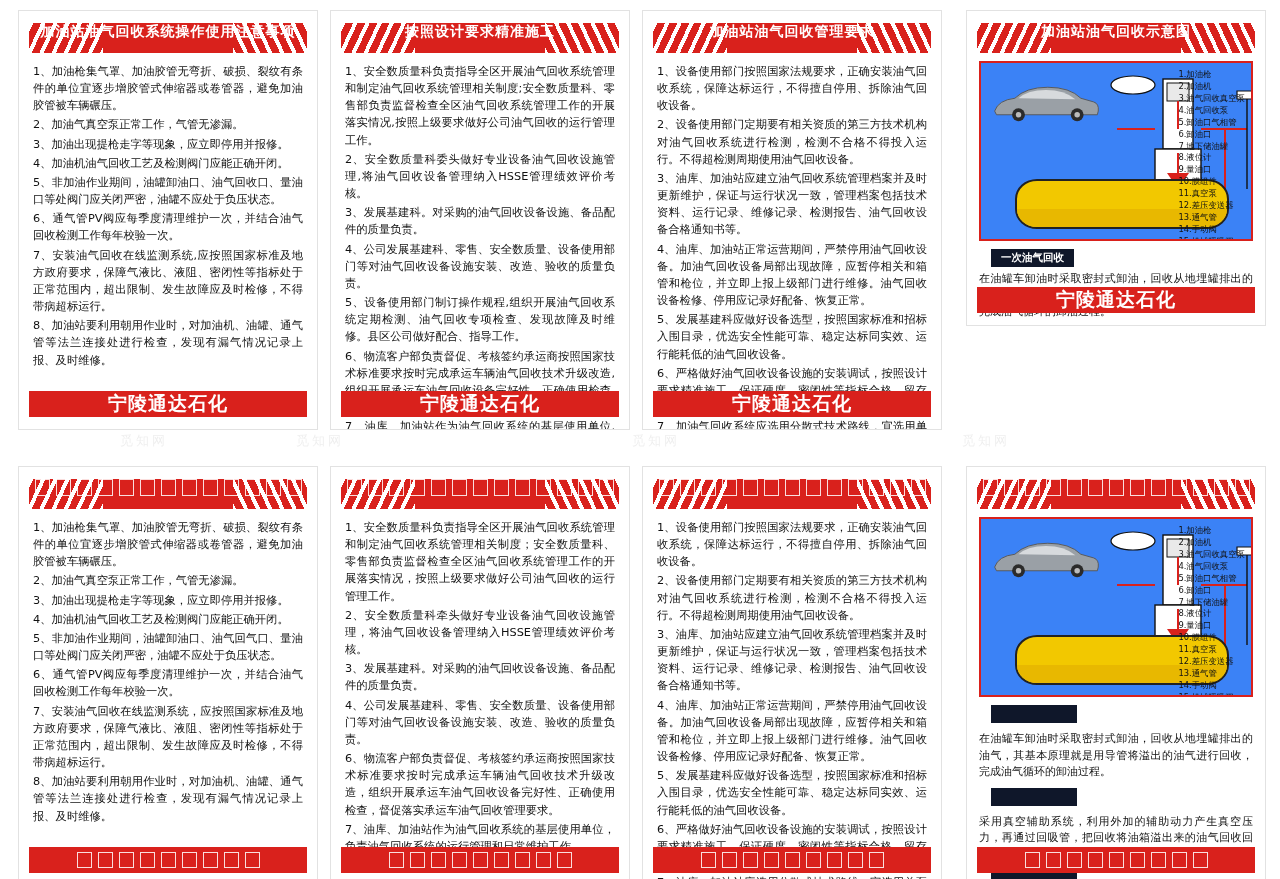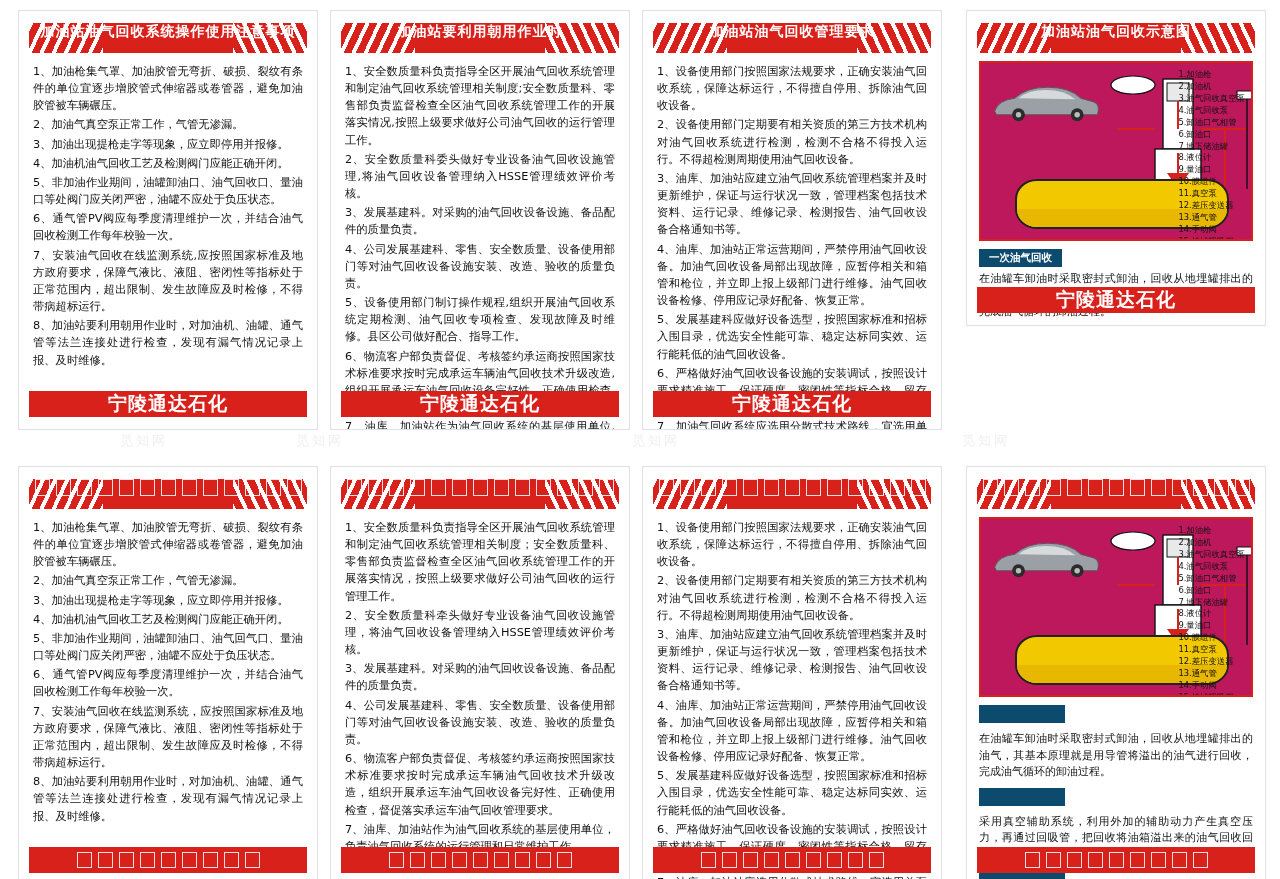--- a/index.html
+++ b/index.html
@@ -45,41 +45,41 @@
   .ftr{
     position:absolute;left:10px;right:10px;bottom:12px;height:26px;
     background:#d9211c;display:flex;align-items:center;justify-content:center;
   }
   .ftr-title{color:#fff;font-size:19px;font-weight:bold;letter-spacing:1px;}
   .ftr-blank{display:flex;gap:6px;}
   .ftr-blank i{display:block;width:13px;height:14px;border:1px solid rgba(255,255,255,.85);}
   
   .diagram-wrap{padding:8px 12px 0 12px;}
   .dia-box{
-    border:2px solid #d9211c;background:#be185d;position:relative;
+    border:2px solid #d9211c;background:#3b82f6;position:relative;
     height:176px;overflow:hidden;padding-left:7px;
   }
   .dia-legend{
     position:absolute;right:6px;top:6px;font-size:8.4px;line-height:1.42;color:#111;
     font-family:"DejaVu Sans",sans-serif;text-align:left;
   }
   .dia-legend div{white-space:nowrap;}
   .car{
     position:absolute;left:10px;top:16px;width:110px;height:44px;
   }
   .tank{
     position:absolute;left:34px;bottom:10px;width:210px;height:46px;
     border-radius:22px/20px;background:#f2c800;border:2px solid #222;overflow:hidden;
   }
   .tank:after{
     content:"";position:absolute;left:0;right:0;bottom:0;height:18px;background:#e8b800;
   }
   .sec-title{
-    display:inline-block;background:#0c4a6e;color:#fff;font-size:10.5px;font-weight:bold;
-    padding:2px 10px;margin:8px 0 3px 0;
+    display:inline-block;background:#0f172a;color:#fff;font-size:10.5px;font-weight:bold;
+    padding:2px 10px;margin:8px 0 3px 12px;
   }
   .sec-title.blank{width:86px;height:14px;padding:2px 0;}
   .sec-body{font-size:11px;line-height:1.5;color:#111;text-align:justify;
     font-family:Liberation Serif, serif;margin:0;}
   .sec-last{font-size:9.6px;line-height:1.5;color:#111;text-align:justify;margin-top:6px;
     font-family:"DejaVu Sans",sans-serif;}
   .wm{
     position:absolute;color:rgba(0,0,0,.07);font-size:13px;letter-spacing:3px;
     pointer-events:none;user-select:none;
   }
@@ -105,21 +105,21 @@
         <p>8、加油站要利用朝用作业时，对加油机、油罐、通气管等法兰连接处进行检查，发现有漏气情况记录上报、及时维修。</p>
       </div>
       <div class="ftr">
         <span class="ftr-title">宁陵通达石化</span>
       </div>
     </div>
     <div class="sheet" style="left: 330px; top: 10px; width: 300px; height: 420px;">
       <div class="hdr">
         <span class="stripes"></span>
                    <span class="stripes right"></span>
-        <span class="hdr-title">加油站要利用朝用作业时</span>
+        <span class="hdr-title">按照设计要求精准施工</span>
       </div>
       <div class="body">
         <p>1、安全数质量科负责指导全区开展油气回收系统管理和制定油气回收系统管理相关制度;安全数质量科、零售部负责监督检查全区油气回收系统管理工作的开展落实情况,按照上级要求做好公司油气回收的运行管理工作。</p>
         <p>2、安全数质量科委头做好专业设备油气回收设施管理,将油气回收设备管理纳入HSSE管理绩效评价考核。</p>
         <p>3、发展基建科。对采购的油气回收设备设施、备品配件的质量负责。</p>
         <p>4、公司发展基建科、零售、安全数质量、设备使用部门等对油气回收设备设施安装、改造、验收的质量负责。</p>
         <p>5、设备使用部门制订操作规程,组织开展油气回收系统定期检测、油气回收专项检查、发现故障及时维修。县区公司做好配合、指导工作。</p>
         <p>6、物流客户部负责督促、考核签约承运商按照国家技术标准要求按时完成承运车辆油气回收技术升级改造,组织开展承运车油气回收设备完好性、正确使用检查,督促落实承运车油气回收管理要求。</p>
         <p>7、油库、加油站作为油气回收系统的基层使用单位,负责油气回收系统的运行管理和日常维护工作。</p>
       </div>

